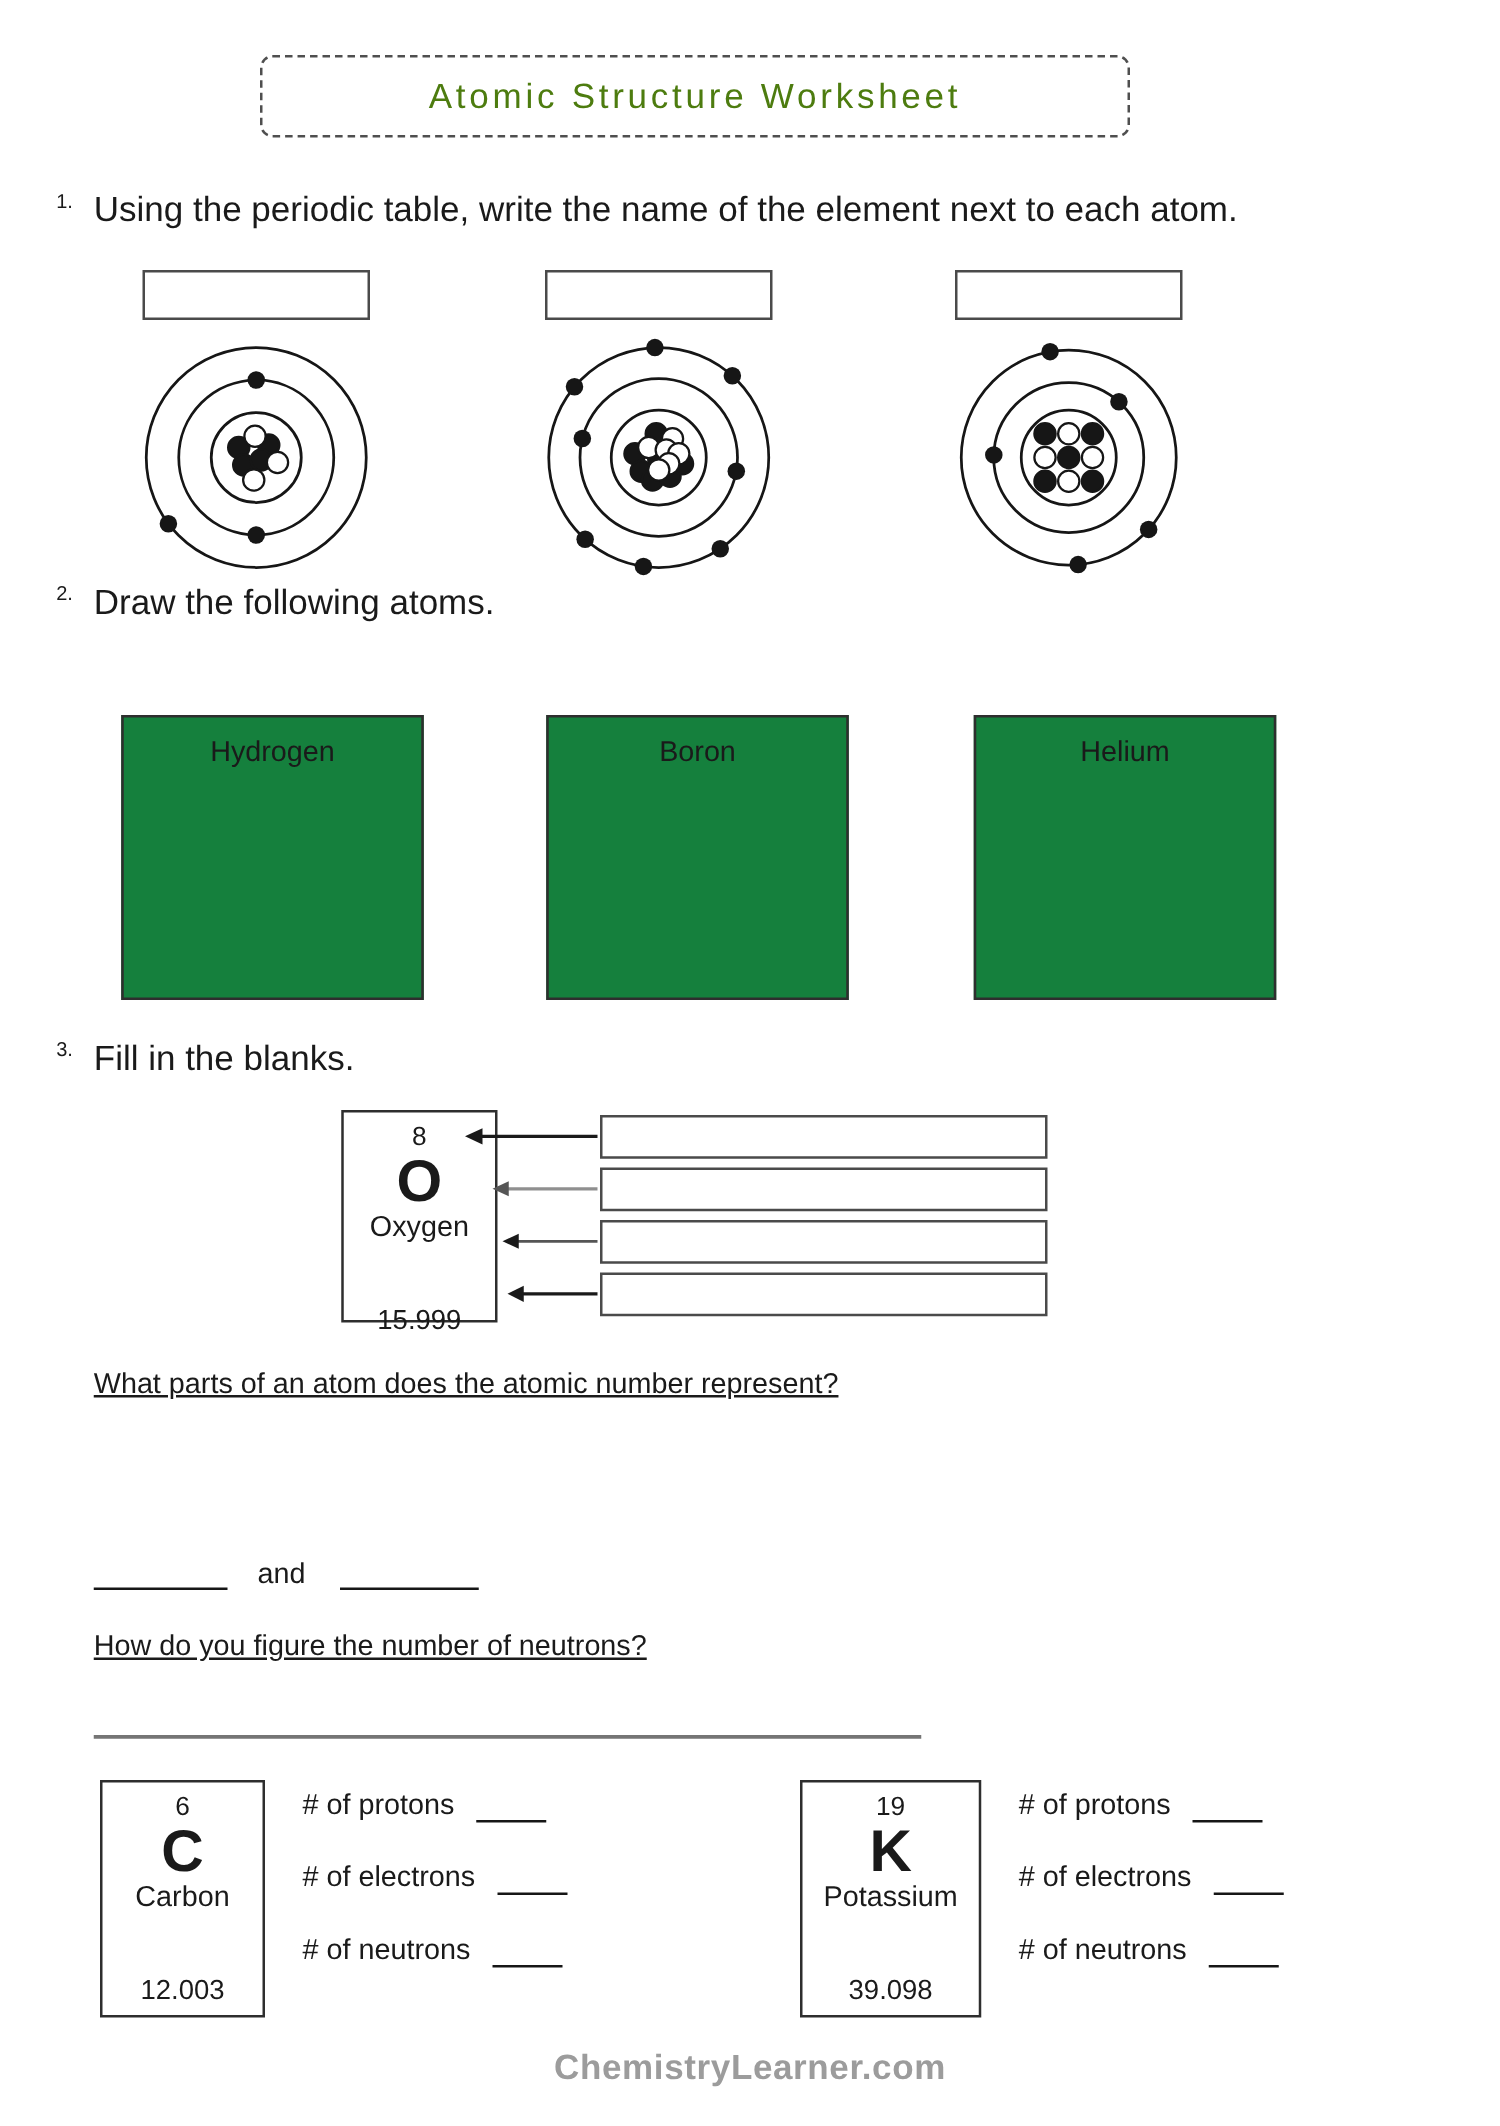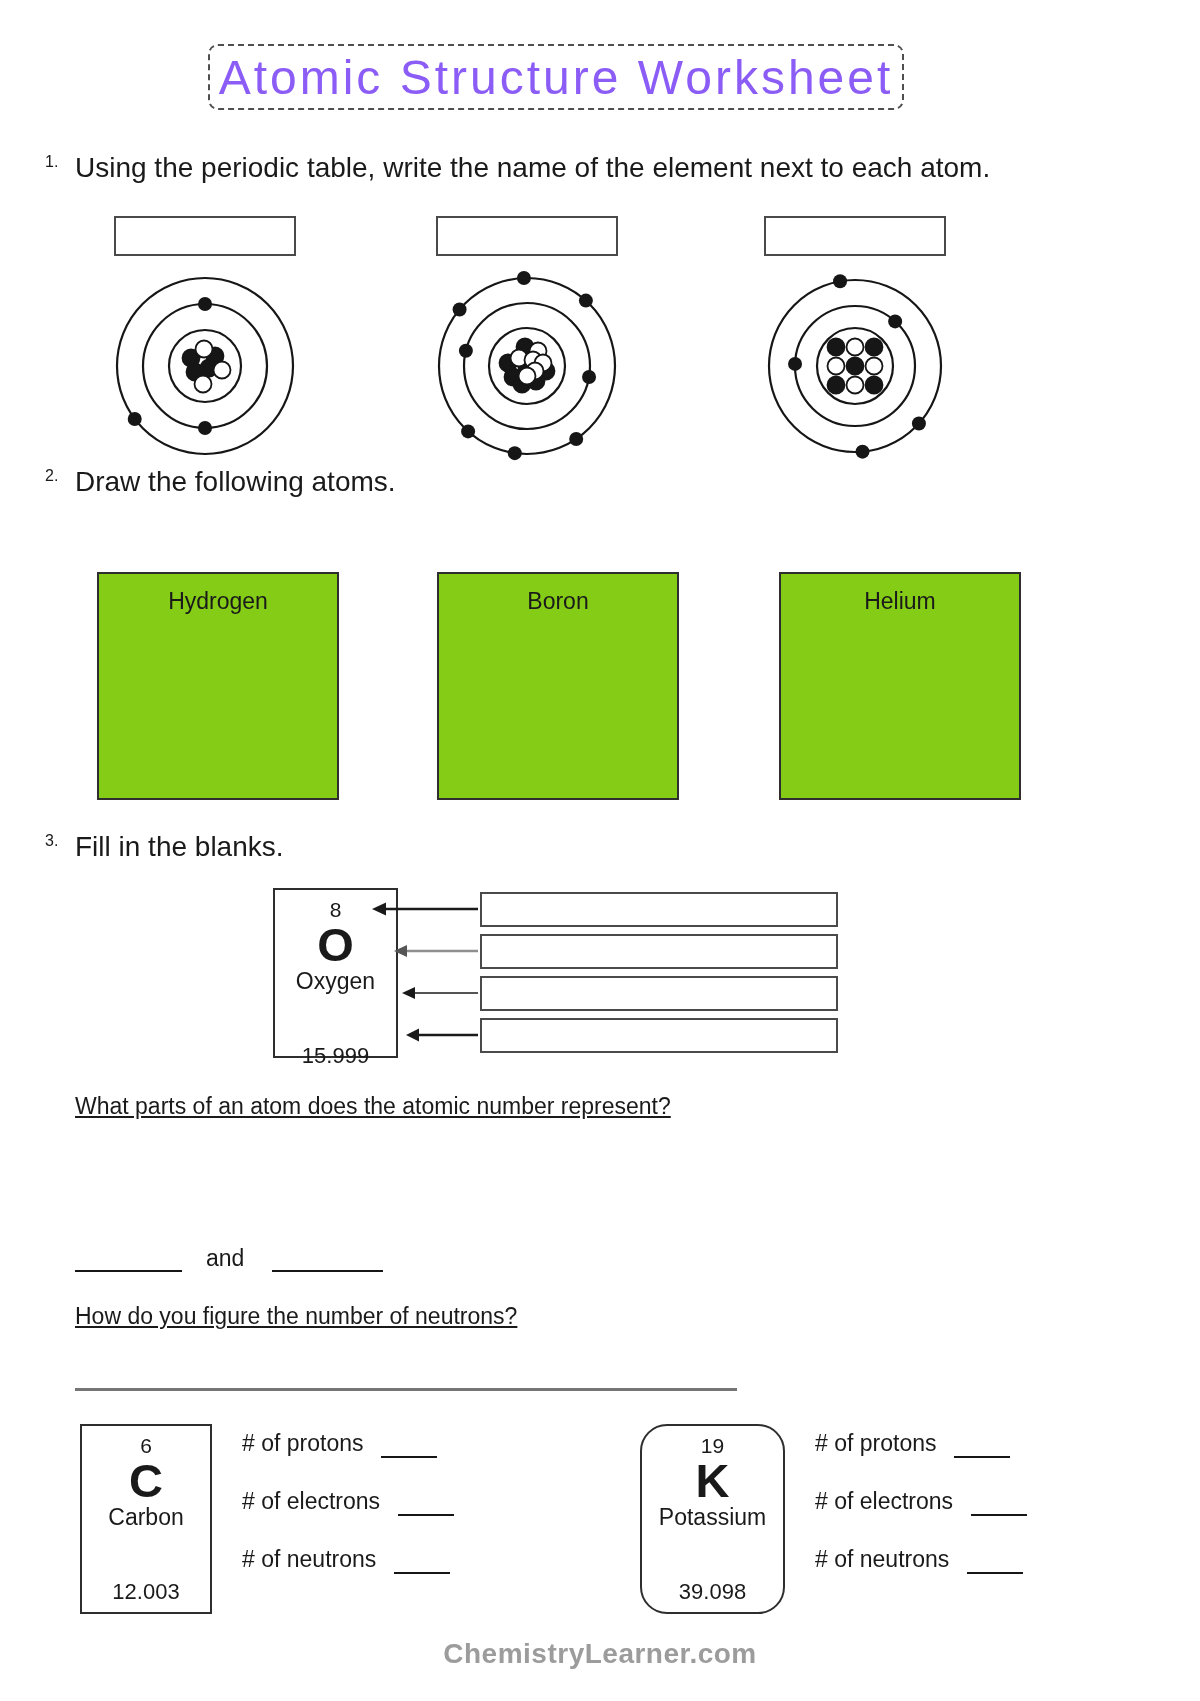--- a/index.html
+++ b/index.html
@@ -10,33 +10,33 @@
     font-family:"Liberation Sans", sans-serif;
     color:#1a1a1a;
     overflow:hidden;
   }
   
   .title-box{
     position:absolute;left:208px;top:44px;width:692px;height:62px;
     border:2px dashed #4f4f4f;border-radius:10px;
     display:flex;align-items:center;justify-content:center;
   }
-  .title-text{font-size:48px;letter-spacing:3px;color:#8b5cf6;}
+  .title-text{font-size:28px;letter-spacing:3px;color:#4d7c0f;}
   
   .q-line{position:absolute;left:45px;display:flex;align-items:flex-start;}
   .q-num{font-size:16px;margin-top:1px;width:30px;flex:0 0 30px;}
   .q-text{font-size:28px;text-align:right;}
   
   .atom-fig{position:absolute;top:216px;width:200px;display:flex;flex-direction:column;align-items:center;}
   .answer-box{width:178px;height:36px;border:2px solid #4a4a4a;margin-bottom:13px;background:#fff;}
   .atom-svg{width:200px;height:195px;}
   
   .draw-box{
     position:absolute;top:572px;width:238px;height:224px;
-    border:2.5px solid #2e2e2e;background:#84cc16;
+    border:2.5px solid #2e2e2e;background:#15803d;
   }
   .draw-label{margin-top:14px;text-align:center;font-size:23px;}
   
   .fill-diagram{position:absolute;left:273px;top:888px;width:570px;height:172px;}
   .element-tile{
     position:absolute;border:2.5px solid #2e2e2e;background:#fff;
     display:flex;flex-direction:column;align-items:center;justify-content:space-between;
     box-sizing:border-box;
   }
   .tile-oxygen{left:0;top:0;width:125px;height:170px;padding:8px 0 10px 0;}
@@ -49,21 +49,21 @@
   
   .sub-q{position:absolute;left:75px;font-size:23px;text-decoration:underline;}
   .and-row{position:absolute;left:75px;top:1238px;display:flex;align-items:flex-end;height:34px;}
   .blank-line{border-bottom:2.5px solid #161616;height:30px;}
   .and-word{font-size:23px;margin:0 28px 0 24px;}
   .divider{position:absolute;left:75px;top:1388px;width:662px;height:2.5px;background:#757575;}
   
   .count-group{position:absolute;top:1424px;display:flex;}
   .tile-small{position:relative;height:190px;padding:8px 0 10px 0;}
   .tile-carbon{width:132px;}
-  .tile-potassium{width:145px;border-radius:27px;}
+  .tile-potassium{width:145px;}
   .count-fields{margin-left:30px;padding-top:6px;}
   .count-row{display:flex;align-items:flex-start;height:34px;margin-bottom:24px;}
   .count-label{font-size:23px;}
   .blank-inline{width:56px;border-bottom:2.5px solid #161616;height:26px;margin-left:18px;}
   
   .footer{
     position:absolute;left:0;top:1638px;width:1200px;text-align:center;
     font-size:28px;font-weight:bold;color:#9c9c9c;letter-spacing:0.5px;
   }
 </style>

